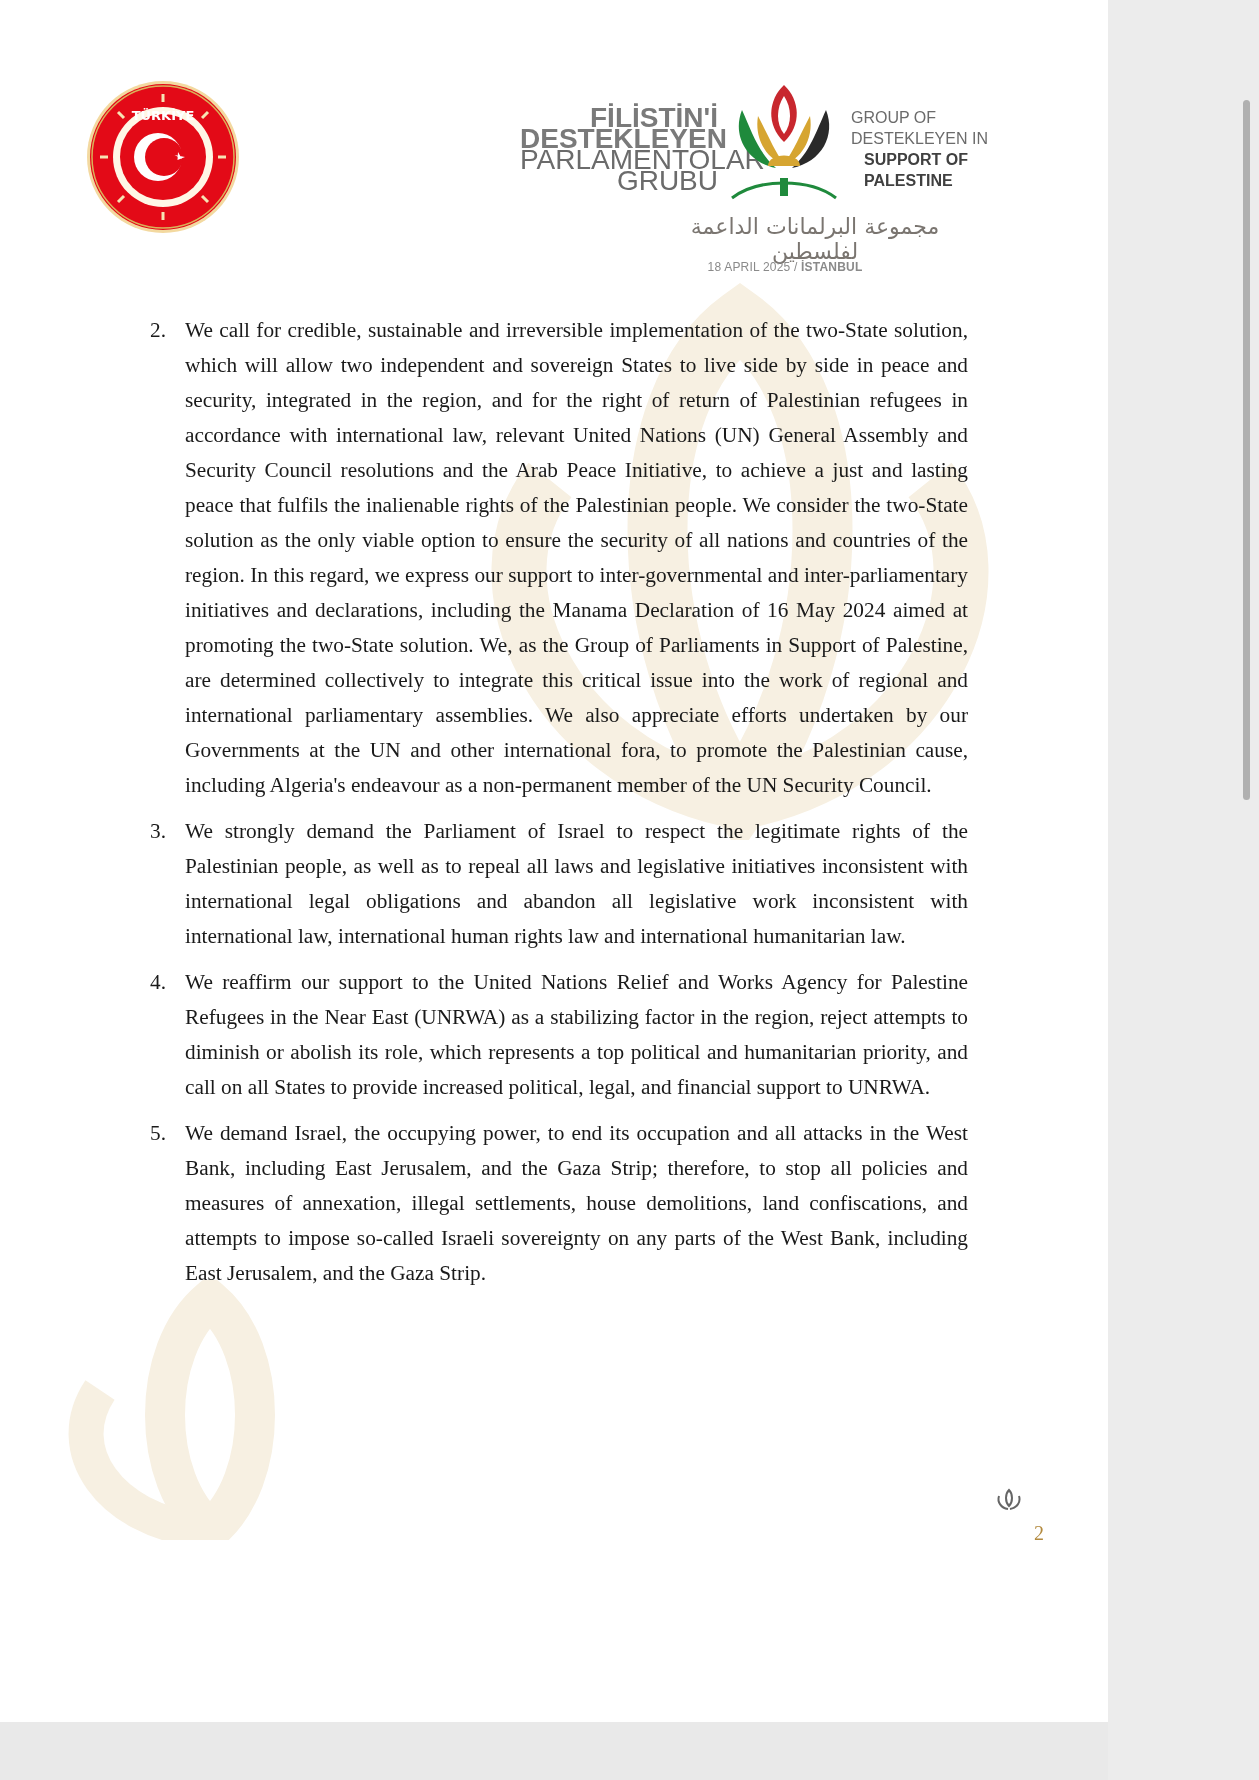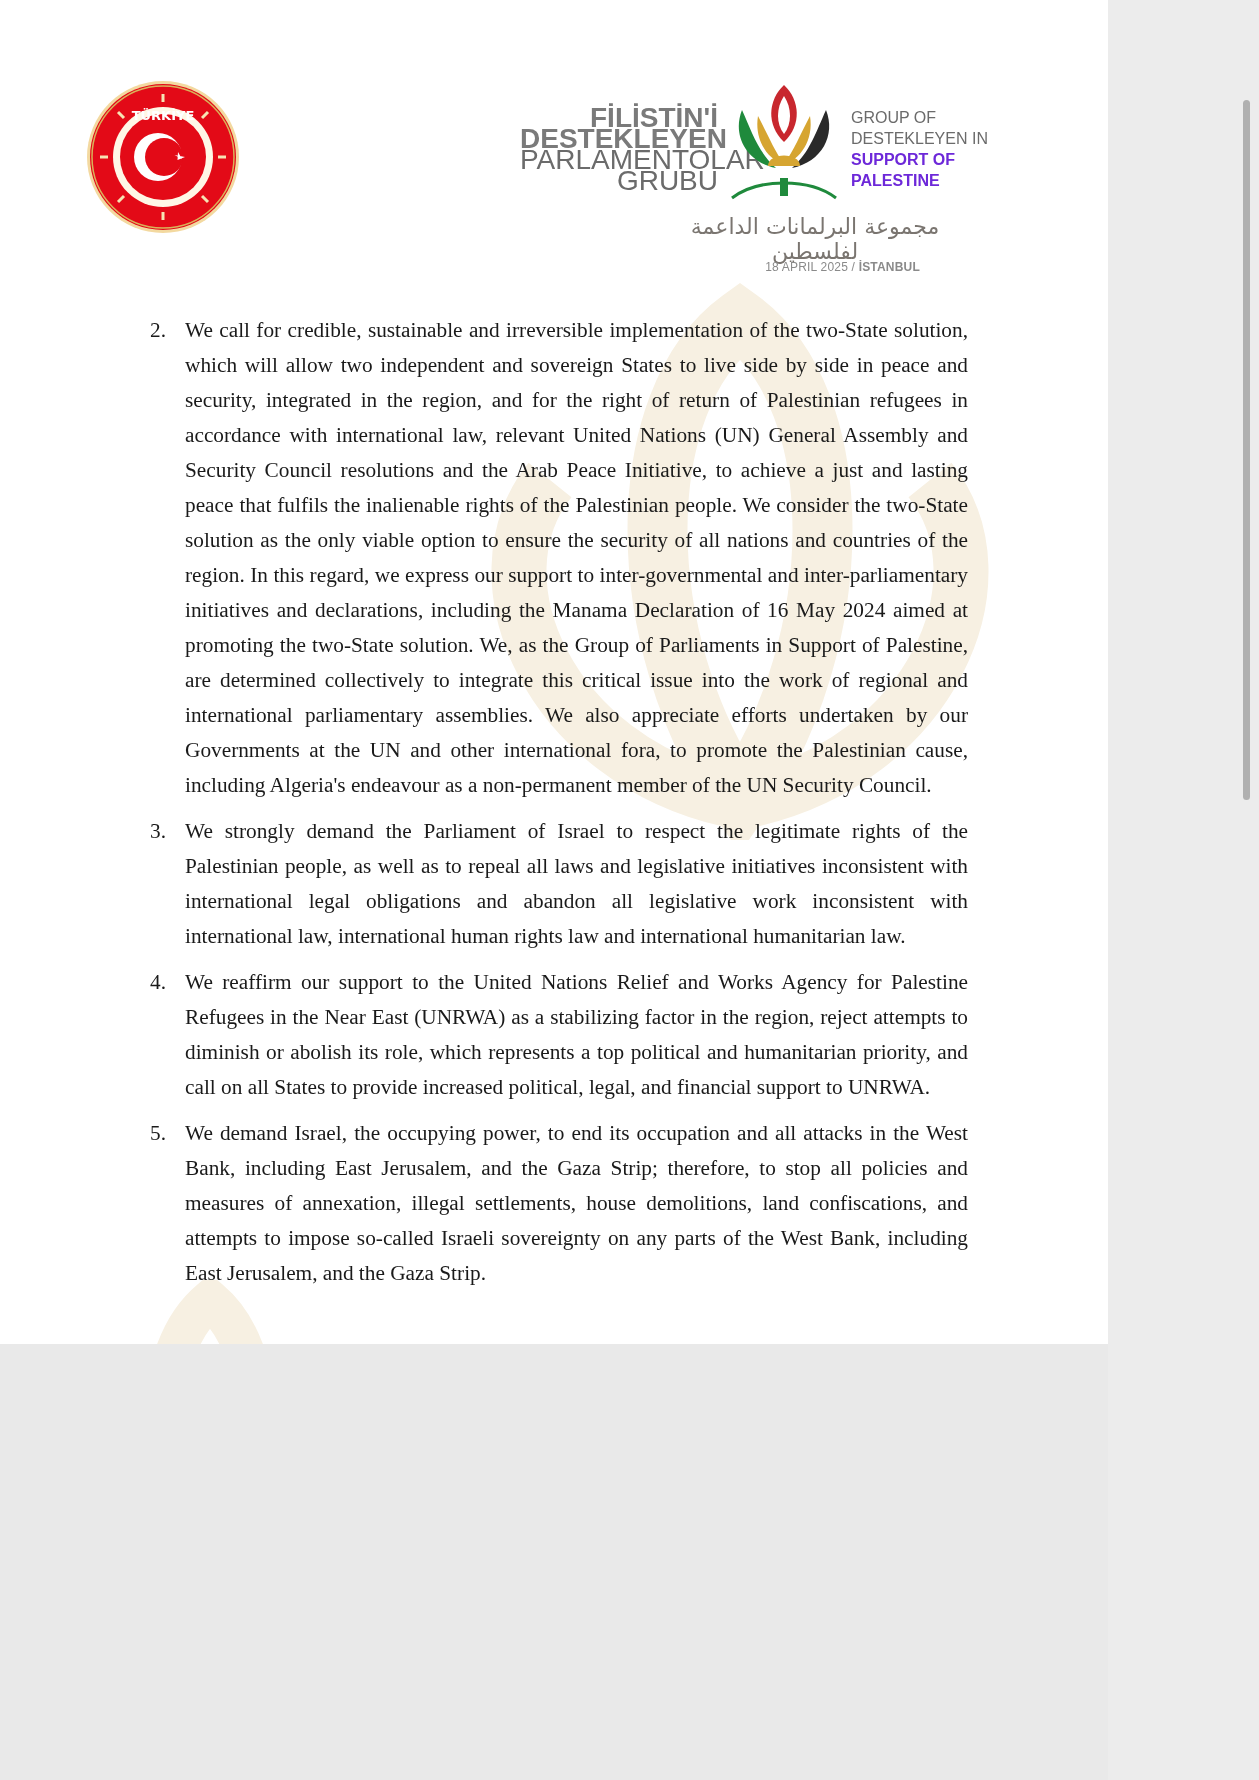--- a/index.html
+++ b/index.html
@@ -2,21 +2,21 @@
 <html><head>
 <meta charset="utf-8">
 <style>
   html, body { margin: 0; padding: 0; }
   body {
     width: 1259px; height: 1780px; overflow: hidden;
     background: #e9e9e9; position: relative;
     font-family: "Liberation Serif", serif;
   }
   .page {
-    position: absolute; left: 0; top: 0; width: 1108px; height: 1344px;
+    position: absolute; left: 0; top: 0; width: 1108px; height: 1722px;
     background: #ffffff; overflow: hidden;
   }
   .watermark { position: absolute; pointer-events: none; }
   .scroll-track {
     position: absolute; left: 1108px; top: 0; width: 151px; height: 1780px;
     background: #ececec;
   }
   .scroll-thumb {
     position: absolute; left: 1243px; top: 100px; width: 7px; height: 700px;
     background: #b0b0b0; border-radius: 4px;
@@ -28,30 +28,30 @@
     position: absolute; left: 520px; top: 107px; width: 198px;
     text-align: right; font-family: "Liberation Sans", sans-serif;
     font-size: 28px; line-height: 21px; color: #6b6b6b;
   }
   .gp-left .b { font-weight: bold; color: #7a7a7a; }
   .gp-right {
     position: absolute; left: 851px; top: 107px; width: 200px;
     text-align: left; font-family: "Liberation Sans", sans-serif;
     font-size: 16px; line-height: 21px; color: #6b6b6b;
   }
-  .gp-right .b { font-weight: bold; color: #6d28d9; }
+  .gp-right .b { font-weight: bold; color: #404040; margin-left: 13px; }
   .gp-emblem { position: absolute; left: 728px; top: 80px; width: 112px; height: 124px; }
   .arabic {
     position: absolute; left: 665px; top: 214px; width: 300px;
     text-align: center; font-family: "DejaVu Sans", sans-serif;
     font-size: 22px; color: #7a7570; direction: rtl;
   }
   .dateline {
     position: absolute; left: 650px; top: 260px; width: 270px;
-    text-align: right; font-family: "Liberation Sans", sans-serif;
+    text-align: center; font-family: "Liberation Sans", sans-serif;
     font-size: 12px; color: #8a8a8a; letter-spacing: 0.2px;
   }
   .dateline .b { font-weight: bold; }
   
   .body {
     position: absolute; left: 150px; top: 313px; width: 818px;
     font-size: 21.3px; line-height: 35px; color: #1a1a1a;
   }
   .item { display: flex; margin-bottom: 11px; }
   .num { width: 35px; flex: 0 0 35px; }

